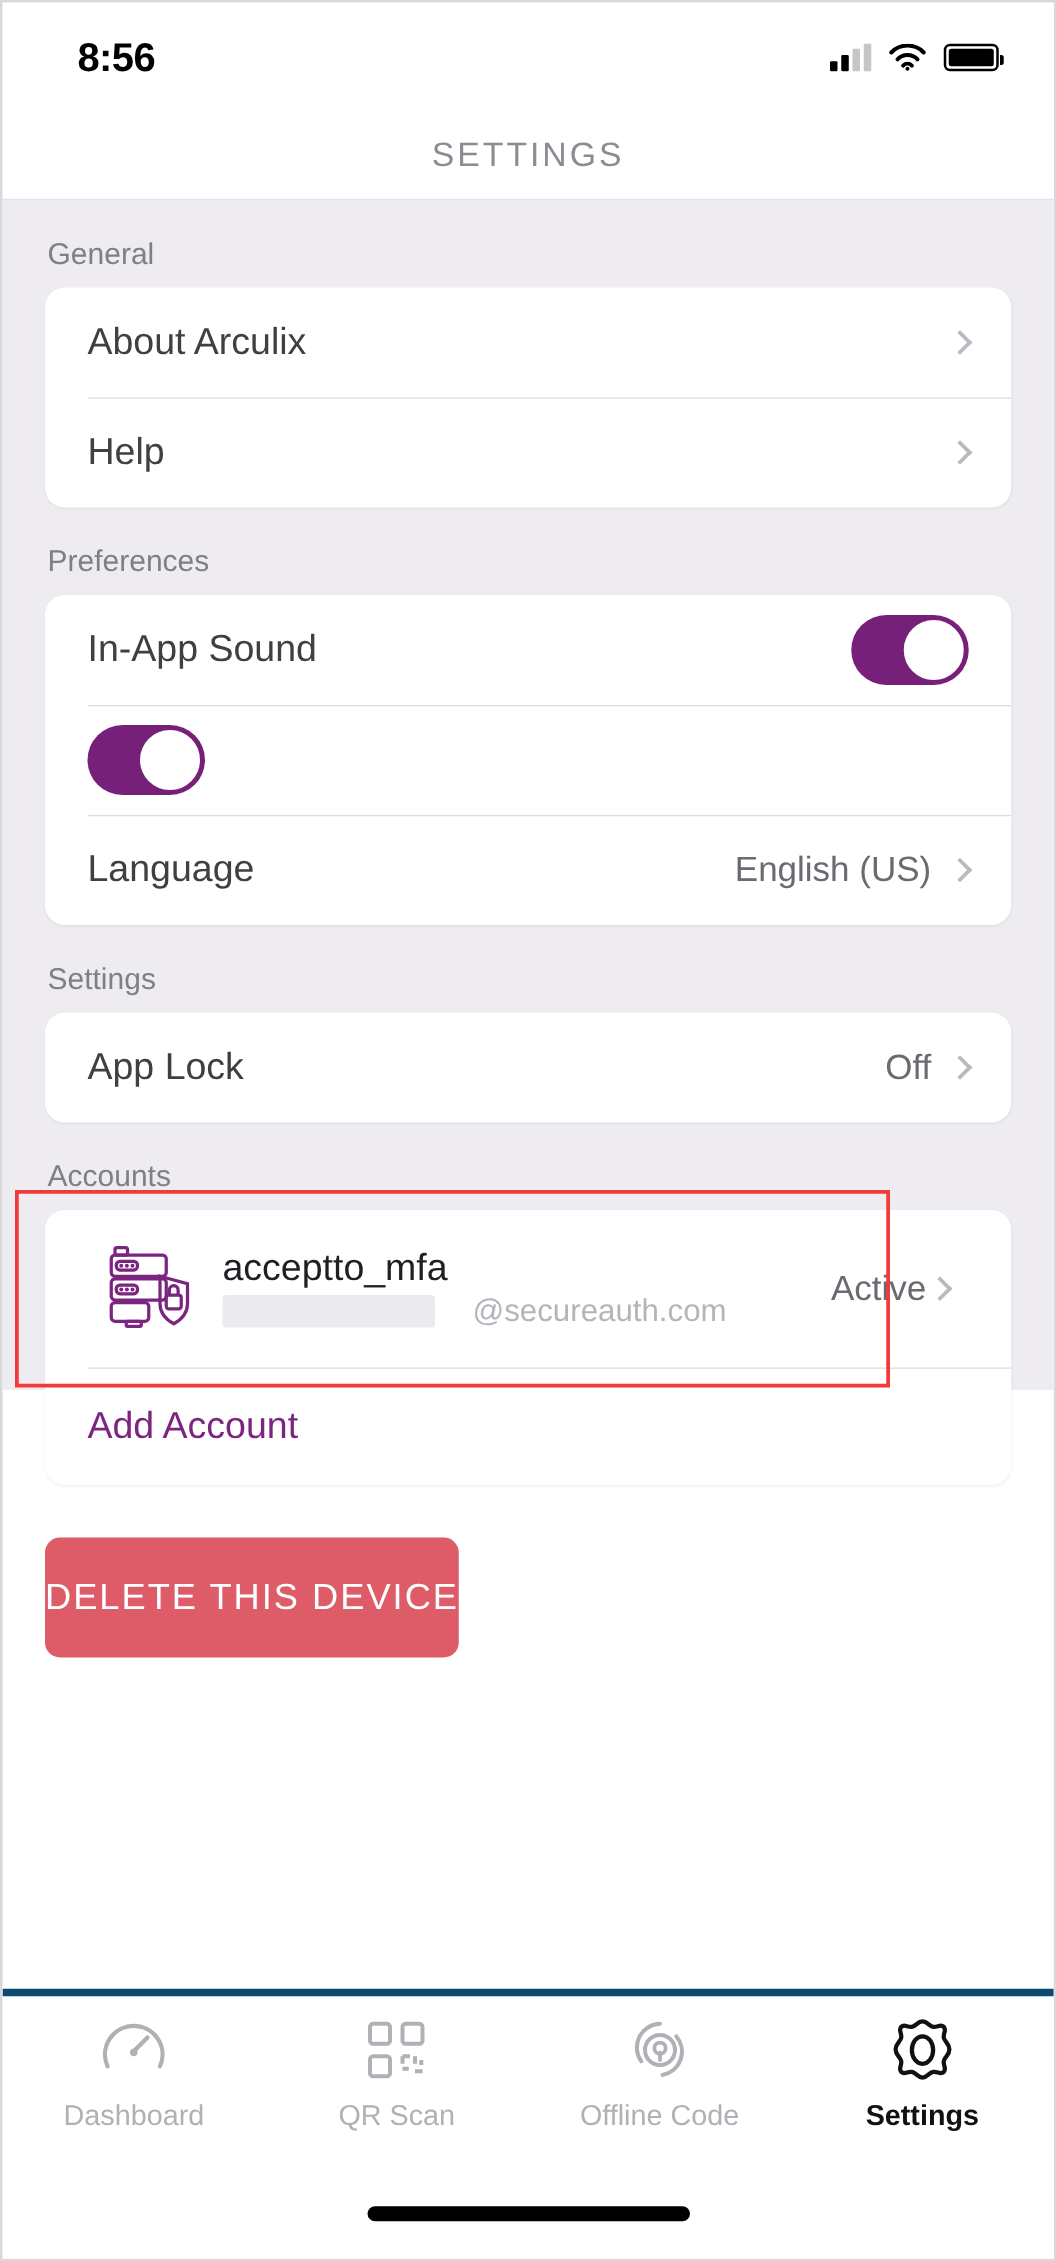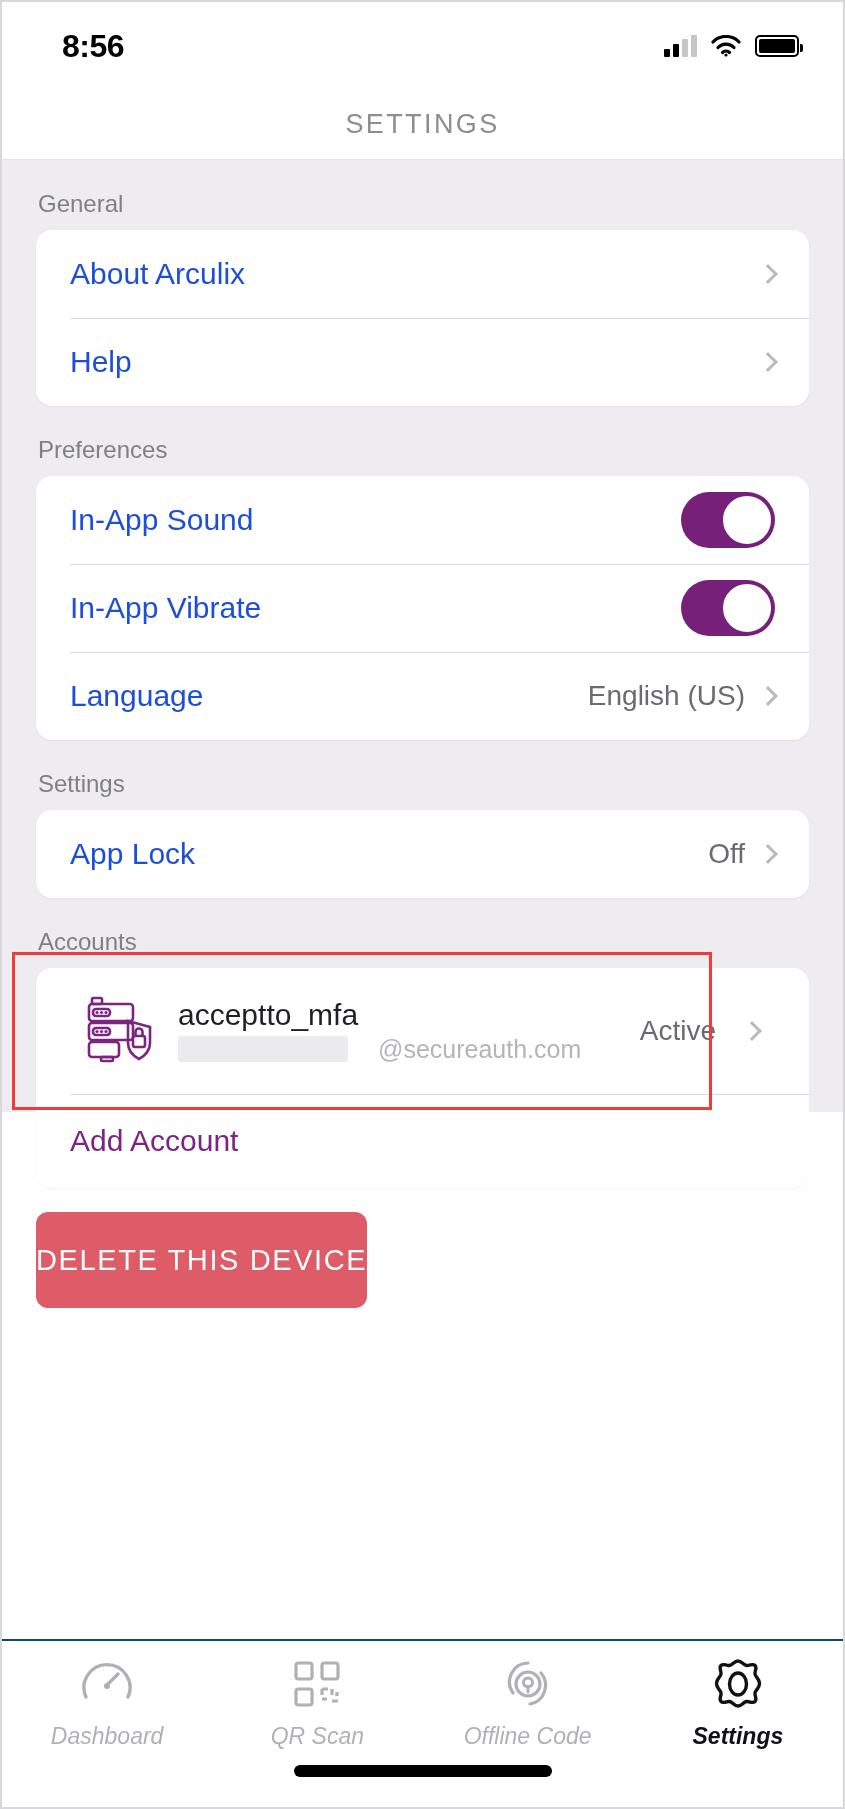--- a/index.html
+++ b/index.html
@@ -107,21 +107,21 @@
     padding: 0 34px;
     position: relative;
   }
   .row + .row::before {
     content:'';
     position:absolute; left:34px; right:0; top:0;
     height:1px; background:#dcdce0;
   }
   .row-label {
     font-size: 30px;
-    color: #1d4ed8;
+    color: #404040;
     flex: 1;
   }
   .row-value {
     font-size: 28px;
     color: #6a6a71;
     margin-right: 16px;
   }
   .chev {
     width: 14px; height: 14px;
     border-right: 3px solid #b9b9c0;
@@ -176,58 +176,57 @@
     margin-top: 2px;
     gap: 28px;
   }
   .redact {
     display:inline-block;
     width: 170px; height: 26px;
     background: #ebebef;
     border-radius: 3px;
     margin-right: 2px;
   }
-  .acct-status { font-size: 28px; color: #6a6a71; margin-right: 29px; }
+  .acct-status { font-size: 28px; color: #6a6a71; margin-right: 4px; }
 
   .add-row {
     height: 94px;
     display:flex; align-items:center;
     padding: 0 34px;
     position: relative;
   }
   .add-row::before {
     content:''; position:absolute; left:34px; right:0; top:0;
     height:1px; background:#dcdce0;
   }
   .add-label { font-size: 30px; color: #7b2480; }
 
   
   .delete-btn {
-    margin: 24px 34px 0 34px;
+    margin: 42px 34px 0 34px;
     height: 96px;
     background: #dd5c68;
     border-radius: 12px;
     display:flex; align-items:center; justify-content:center;
     border: none;
     cursor: pointer;
   }
   .delete-label {
     color: #ffffff;
     font-size: 29px;
     letter-spacing: 1.6px;
   }
 
   
   .tabbar {
     position: absolute;
     left: 0; right: 0; bottom: 0;
-    height: 168px;
-    background: #ffffff;
-    border-top: 2px solid #0c4a6e;
-    font-style: italic;
+    height: 216px;
+    background: #ffffff;
+    border-top: 6px solid #0c4a6e;
   }
   .tabs { display: flex; height: 140px; padding-top: 14px; }
   .tab {
     flex: 1;
     display:flex; flex-direction:column;
     align-items:center; justify-content:flex-start;
     gap: 10px;
     cursor: pointer;
   }
   .tab-icon { height: 58px; display:flex; align-items:center; }
@@ -287,21 +286,20 @@
 
     <div class="section-label">Preferences</div>
     <div class="card">
       <div class="row">
         <span class="row-label">In-App Sound</span>
         <span class="toggle">
             <span class="knob"></span>
           </span>
       </div>
       <div class="row">
-        <span class="row-label">In-App Vibrate</span>
         <span class="toggle">
             <span class="knob"></span>
           </span>
       </div>
       <div class="row">
         <span class="row-label">Language</span>
         <span class="row-value">English (US)</span>
         <span class="chev"></span>
       </div>
     </div>

